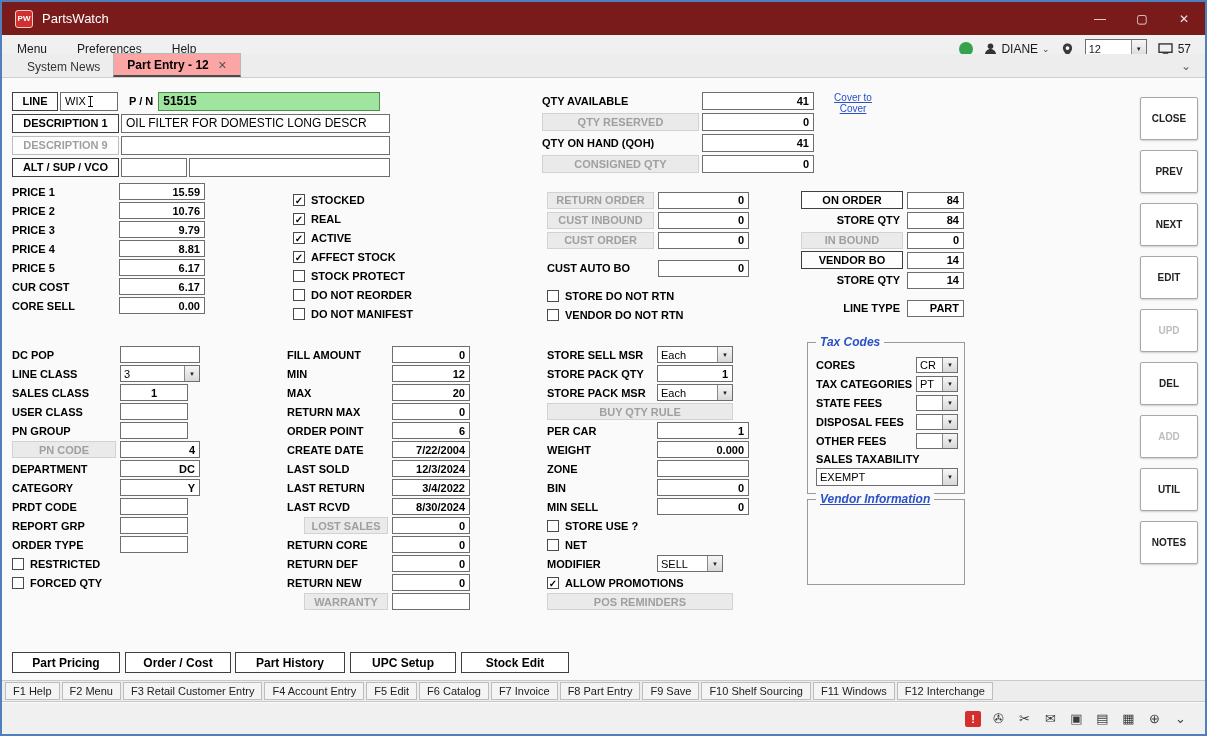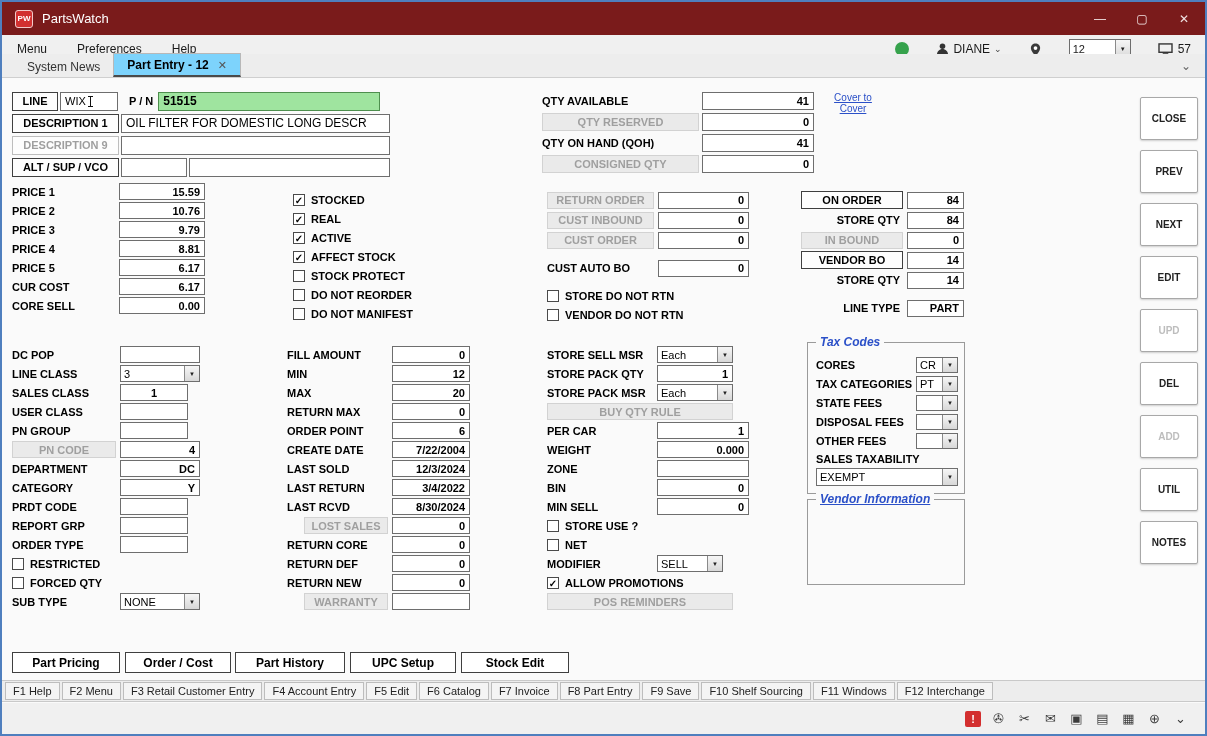--- a/index.html
+++ b/index.html
@@ -8,29 +8,29 @@
   #win{position:relative;width:1207px;height:736px;background:#fafafa;border:2px solid #4f7fbe;overflow:hidden;cursor:default}
   
   .titlebar{position:absolute;left:0;top:0;right:0;height:33px;background:#7a1b1b;display:flex;align-items:center;color:#fff}
   .logo{width:18px;height:18px;margin-left:13px;background:#d23030;border:1px solid #f2caca;border-radius:3px;color:#fff;font-size:8px;font-weight:bold;display:flex;align-items:center;justify-content:center}
   .title{margin-left:9px;font-size:13px}
   .win-controls{margin-left:auto;display:flex;height:100%}
   .win-btn{width:42px;height:100%;display:flex;align-items:center;justify-content:center;font-size:12px;color:#f0e2e2;cursor:pointer}
   
   .menubar{position:absolute;top:33px;left:0;right:0;height:29px;background:#f0f0f0;border-bottom:1px solid #dcdcdc;display:flex;align-items:center;font-size:12px;color:#1a1a1a}
   .menu-item{padding:0 15px;cursor:pointer}
-  .mright{margin-left:auto;display:flex;align-items:center;gap:27px;padding-right:14px}
+  .mright{margin-left:auto;display:flex;align-items:center;gap:11px;padding-right:14px}
   .gdot{width:14px;height:14px;border-radius:50%;background:#36a24c;display:inline-block}
   .userbox{display:flex;align-items:center;gap:4px;font-size:12px;cursor:pointer}
   .chev{font-size:9px;color:#444}
   .termbox{display:flex;align-items:center;gap:5px;font-size:12px}
   
   .tabbar{position:absolute;top:52px;left:0;right:0;height:24px;background:#ededed;display:flex;align-items:flex-end;padding-left:12px;border-bottom:1px solid #cfcfcf}
   .tab{padding:4px 13px 3px 13px;font-size:12px;color:#333;cursor:pointer}
-  .tab.active{background:#7dd3fc;border:1px solid #b8b8b8;border-bottom:2px solid #4a4a4a;font-weight:bold;color:#000;display:flex;align-items:center;gap:9px}
+  .tab.active{background:#fca5a5;border:1px solid #b8b8b8;border-bottom:2px solid #4a4a4a;font-weight:bold;color:#000;display:flex;align-items:center;gap:9px}
   .tabx{font-size:11px;color:#555;font-weight:normal}
   .tab-overflow{margin-left:auto;padding:0 14px 4px 0;font-size:12px;color:#666;cursor:pointer}
   
   .col{position:absolute;display:flex;flex-direction:column}
   .r17{height:17px;display:flex;align-items:center}
   .r19{height:19px;display:flex;align-items:center}
   .r20{height:20px;display:flex;align-items:center}
   .r21{height:21px;display:flex;align-items:center}
   .r22{height:22px;display:flex;align-items:center}
   .lbl{font-size:11px;font-weight:bold;color:#000;white-space:nowrap}
@@ -338,27 +338,20 @@
         <div class="inp" style="width:68px"></div>
       </div>
     <div class="r19">
         <div class="cb"></div>
         <div class="lbl" style="margin-left:6px">RESTRICTED</div>
       </div>
     <div class="r19">
         <div class="cb"></div>
         <div class="lbl" style="margin-left:6px">FORCED QTY</div>
       </div>
-    <div class="r19">
-        <div class="lbl" style="width:108px">SUB TYPE</div>
-        <div class="sel" style="width:80px;height:17px">
-          <span class="sv">NONE</span>
-          <span class="sa"></span>
-        </div>
-      </div>
   </div>
 
   <div class="col" style="left:285px;top:343px">
     <div class="r19">
         <div class="lbl" style="width:101px">FILL AMOUNT</div>
         <div class="inp num" style="width:78px;margin-left:4px">0</div>
       </div>
     <div class="r19">
         <div class="lbl" style="width:101px">MIN</div>
         <div class="inp num" style="width:78px;margin-left:4px">12</div>

